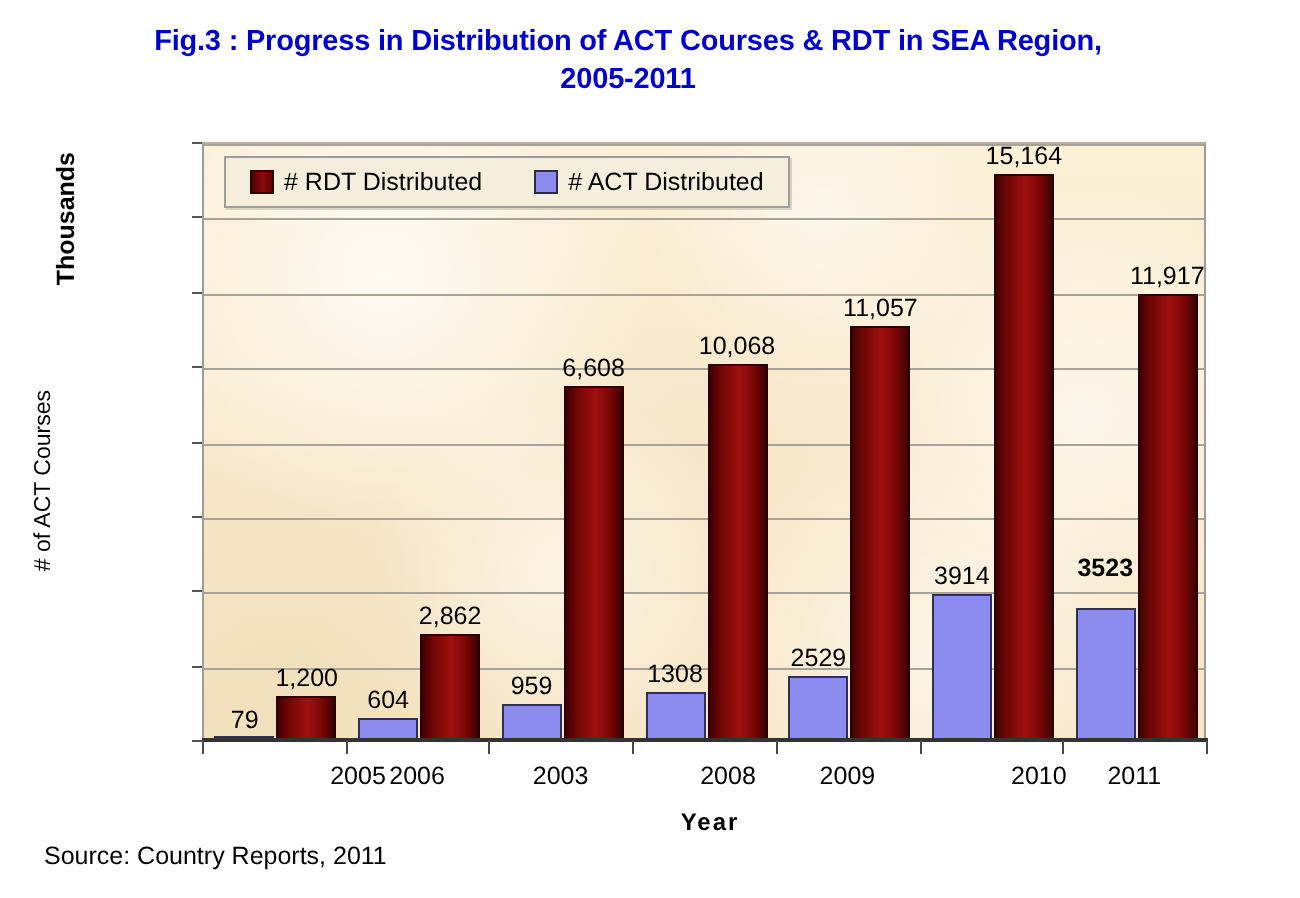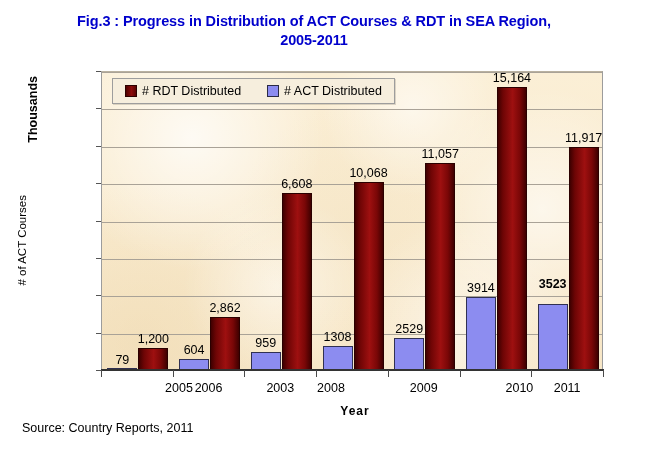--- a/index.html
+++ b/index.html
@@ -262,21 +262,21 @@
     <div class="xtick-mark" style="left: 172.714px;"></div>
     <div class="xtick-mark" style="left: 244.429px;"></div>
     <div class="xtick-mark" style="left: 316.143px;"></div>
     <div class="xtick-mark" style="left: 387.857px;"></div>
     <div class="xtick-mark" style="left: 459.571px;"></div>
     <div class="xtick-mark" style="left: 531.286px;"></div>
     <div class="xtick-mark" style="left: 603px;"></div>
     <div class="xtick-label" style="left: 141px; margin-left: 38px;">2005</div>
     <div class="xtick-label" style="left: 208.571px;">2006</div>
     <div class="xtick-label" style="left: 280.286px;">2003</div>
-    <div class="xtick-label" style="left: 331px;">2008</div>
+    <div class="xtick-label" style="left: 364px;">2008</div>
     <div class="xtick-label" style="left: 423.714px;">2009</div>
     <div class="xtick-label" style="left: 495.429px; margin-left: 24px;">2010</div>
     <div class="xtick-label" style="left: 567.143px;">2011</div>
   </div>
 
 <div id="legend">
   <div class="legend-item">
     <span class="legend-swatch rdt"></span>
     <span># RDT Distributed</span>
   </div>

